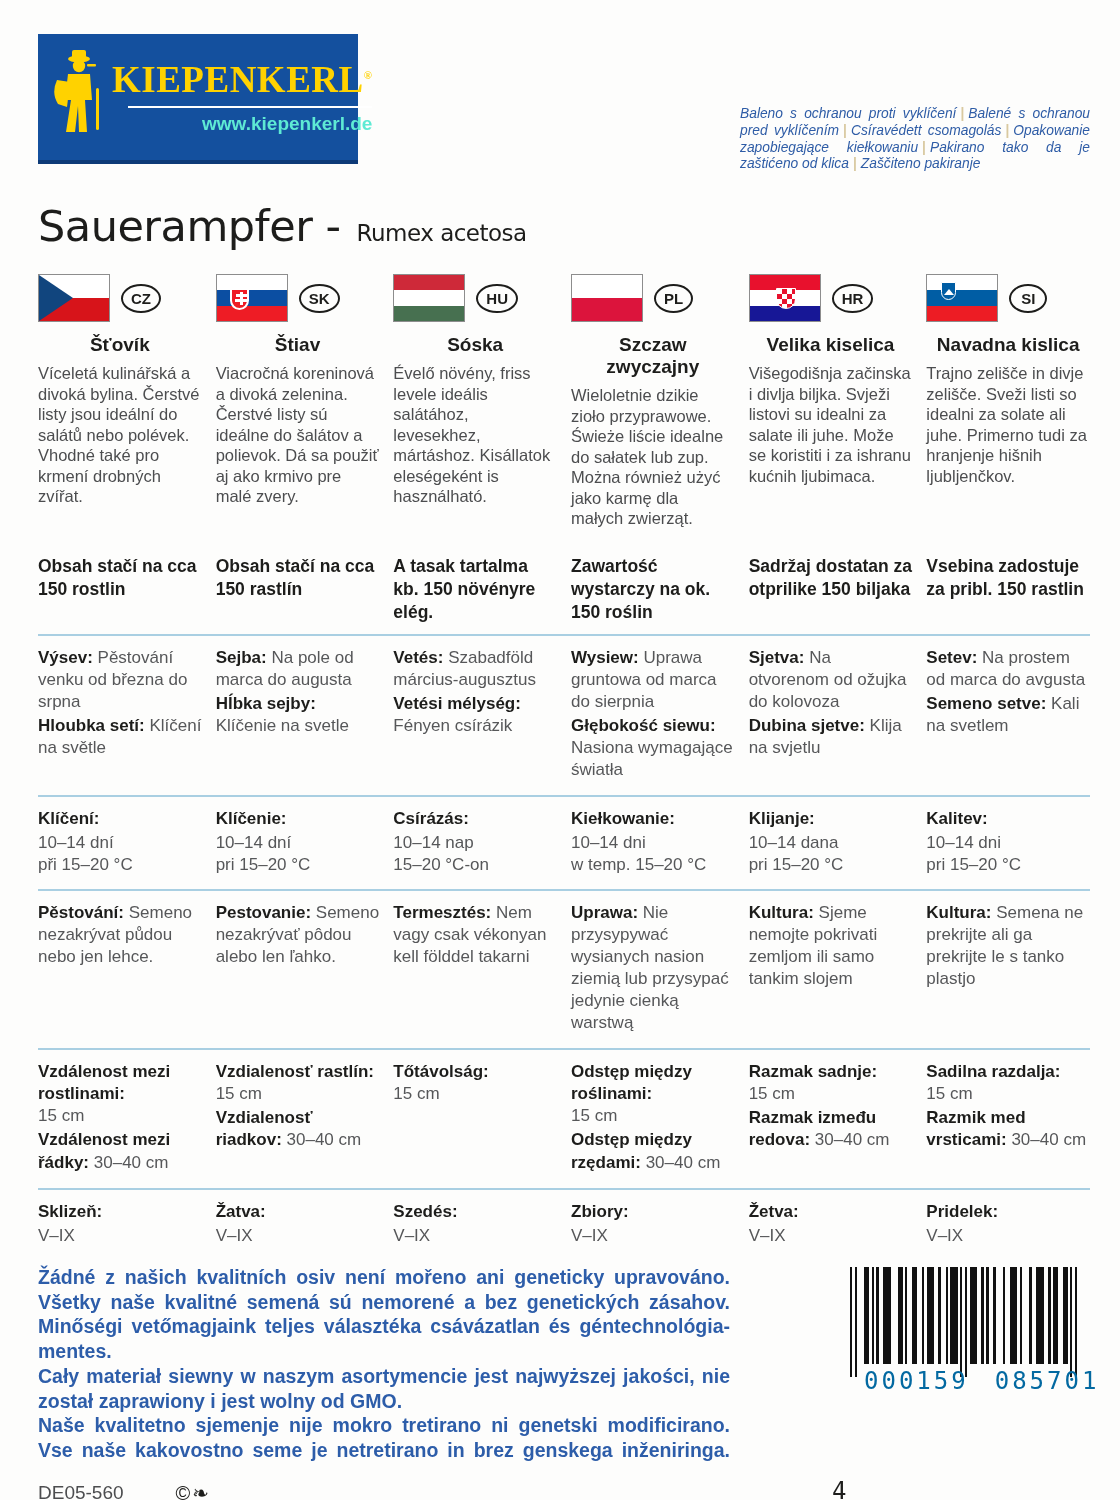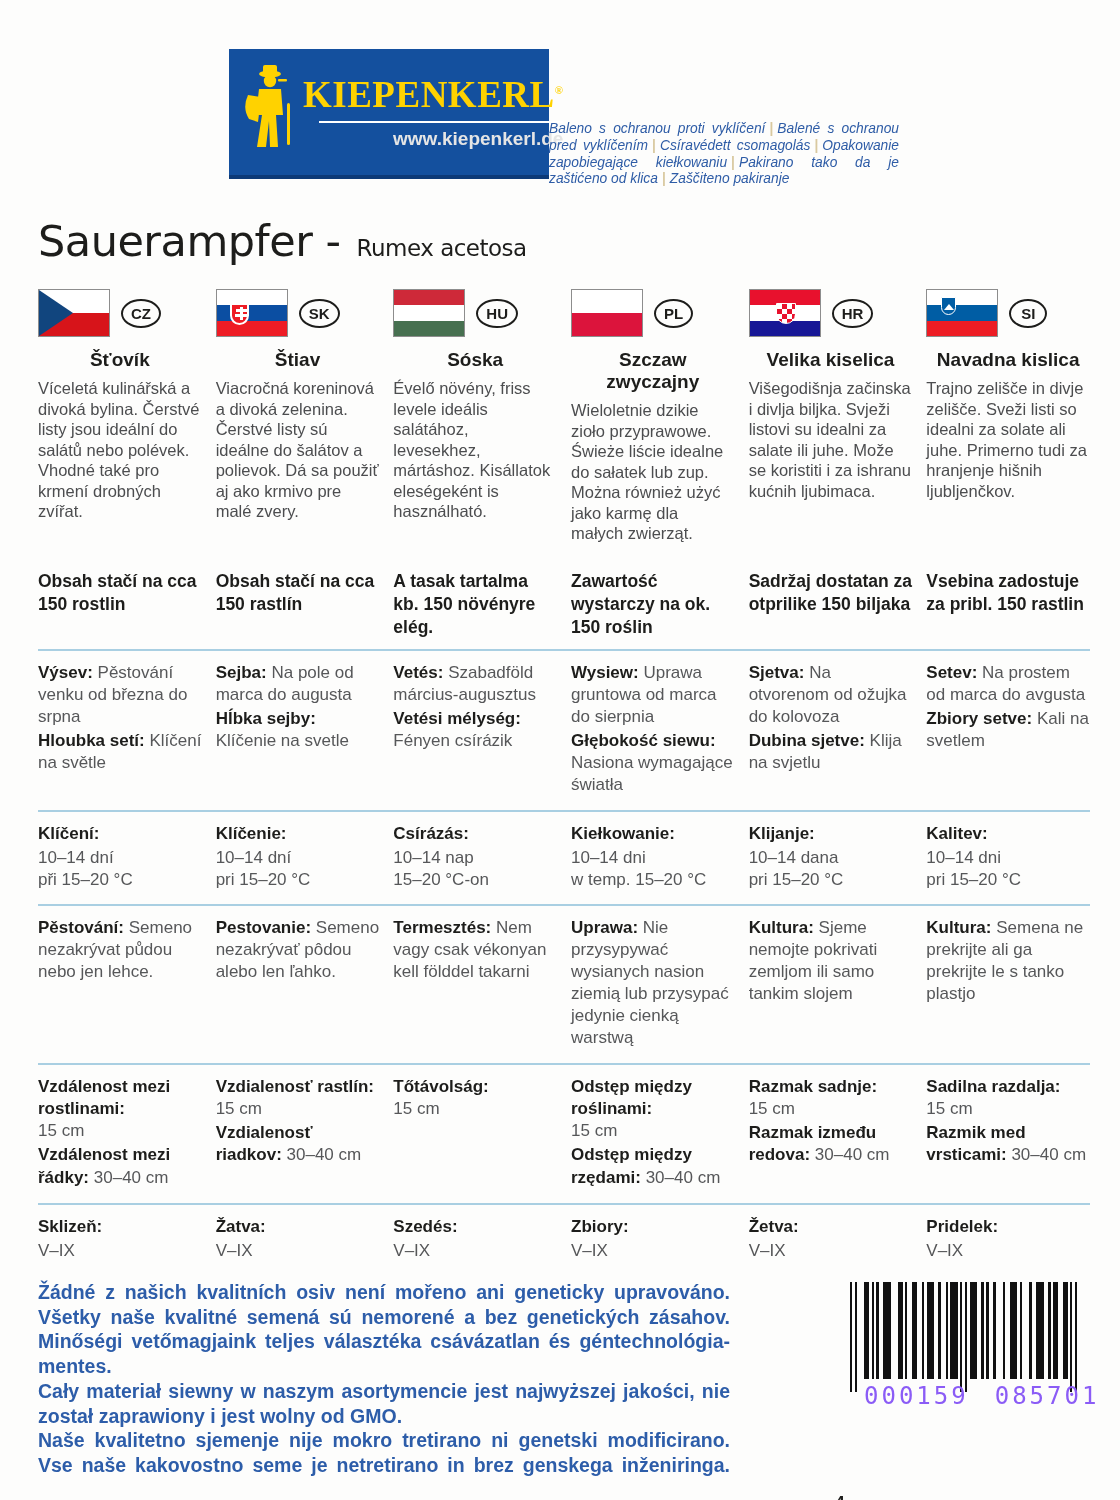--- a/index.html
+++ b/index.html
@@ -4,34 +4,34 @@
 <style>
   * { margin:0; padding:0; box-sizing:border-box; }
   body {
     width:1120px; height:1500px; overflow:hidden;
     background:#fdfdfc; color:#1d1d1b;
     font-family:"Liberation Sans", sans-serif;
   }
   .page { padding:0 30px 0 38px; }
 
   
-  .header { display:flex; justify-content:center; padding-top:49px; }
+  .header { display:flex; justify-content:space-between; padding-top:34px; }
   .logo {
     width:320px; height:130px; background:#14509e;
     border-bottom:4px solid #0d3a77;
     display:flex; align-items:center; gap:6px; padding:8px 14px 10px;
   }
   .logo-right { flex:1; display:flex; flex-direction:column; }
   .brand {
     font-family:"Liberation Serif", serif; font-weight:bold;
     font-size:37px; color:#ffd200; letter-spacing:.5px; white-space:nowrap;
   }
   .brand .reg { font-size:11px; vertical-align:super; }
   .rule-white { width:94%; border-top:2.5px solid #fff; margin:5px 0 5px auto; }
-  .url { color:#e5e5e5; font-weight:bold; font-size:19px; align-self:flex-end; }
+  .url { color:#5eead4; font-weight:bold; font-size:19px; align-self:flex-end; }
 
   .note {
     width:350px; margin-top:72px;
     font-style:italic; color:#2e5ca6; font-size:13.8px; line-height:1.22;
     text-align:justify;
   }
   .sep { color:#d9c9a0; font-style:normal; font-weight:bold; margin:0 4px; }
 
   
   .title { margin:28px 0 16px; letter-spacing:-.5px; }
@@ -108,21 +108,21 @@
   .gmo p { text-align:justify; text-align-last:justify; }
   .gmo p.multi { text-align-last:auto; }
   .codes { margin-top:18px; display:flex; gap:52px; align-items:center; font-size:19px; color:#4c4d4f; }
   .mark { color:#1d1d1b; font-size:20px; letter-spacing:2px; }
 
   .barcode { margin-left:auto; margin-top:2px; width:258px; position:relative; padding-left:18px; }
   .bars { display:flex; align-items:flex-start; height:112px; }
   .bars span { display:inline-block; width:2.4px; height:97px; }
   .bars span.b { background:#111; }
   .bars span.g { height:110px; }
-  .bc-nums { display:flex; font-family:"DejaVu Sans Mono", monospace; font-size:24px; color:#8b5cf6; margin-top:-12px; }
+  .bc-nums { display:flex; font-family:"DejaVu Sans Mono", monospace; font-size:24px; color:#0369a1; margin-top:-12px; }
   .bc-first { position:absolute; left:0; bottom:0; font-family:"DejaVu Sans Mono", monospace; font-size:24px; }
   .bc-g1 { margin-left:14px; letter-spacing:3px; }
   .bc-g2 { margin-left:26px; letter-spacing:3px; }
 </style>
 </head>
 <body>
 
 <div class="page">
 
   <div class="header">
@@ -233,21 +233,21 @@
       <div class="cell">
       <p class="pair"><b>Wysiew:</b> <span class="val">Uprawa gruntowa od marca do sierpnia</span></p>
       <p class="pair"><b>Głębokość siewu:</b> <span class="val">Nasiona wymagające światła</span></p>
     </div>
       <div class="cell">
       <p class="pair"><b>Sjetva:</b> <span class="val">Na otvorenom od ožujka do kolovoza</span></p>
       <p class="pair"><b>Dubina sjetve:</b> <span class="val">Klija na svjetlu</span></p>
     </div>
       <div class="cell">
       <p class="pair"><b>Setev:</b> <span class="val">Na prostem od marca do avgusta</span></p>
-      <p class="pair"><b>Zbiory setve:</b> <span class="val">Kali na svetlem</span></p>
+      <p class="pair"><b>Semeno setve:</b> <span class="val">Kali na svetlem</span></p>
     </div>
     </div>
   <div id="row-germ" class="row row-germ rule">
       <div class="cell">
       <p class="pair"><b>Klíčení:</b></p>
       <span class="val pre">10–14 dní
 při 15–20 °C</span>
     </div>
       <div class="cell">
       <p class="pair"><b>Klíčenie:</b></p>

